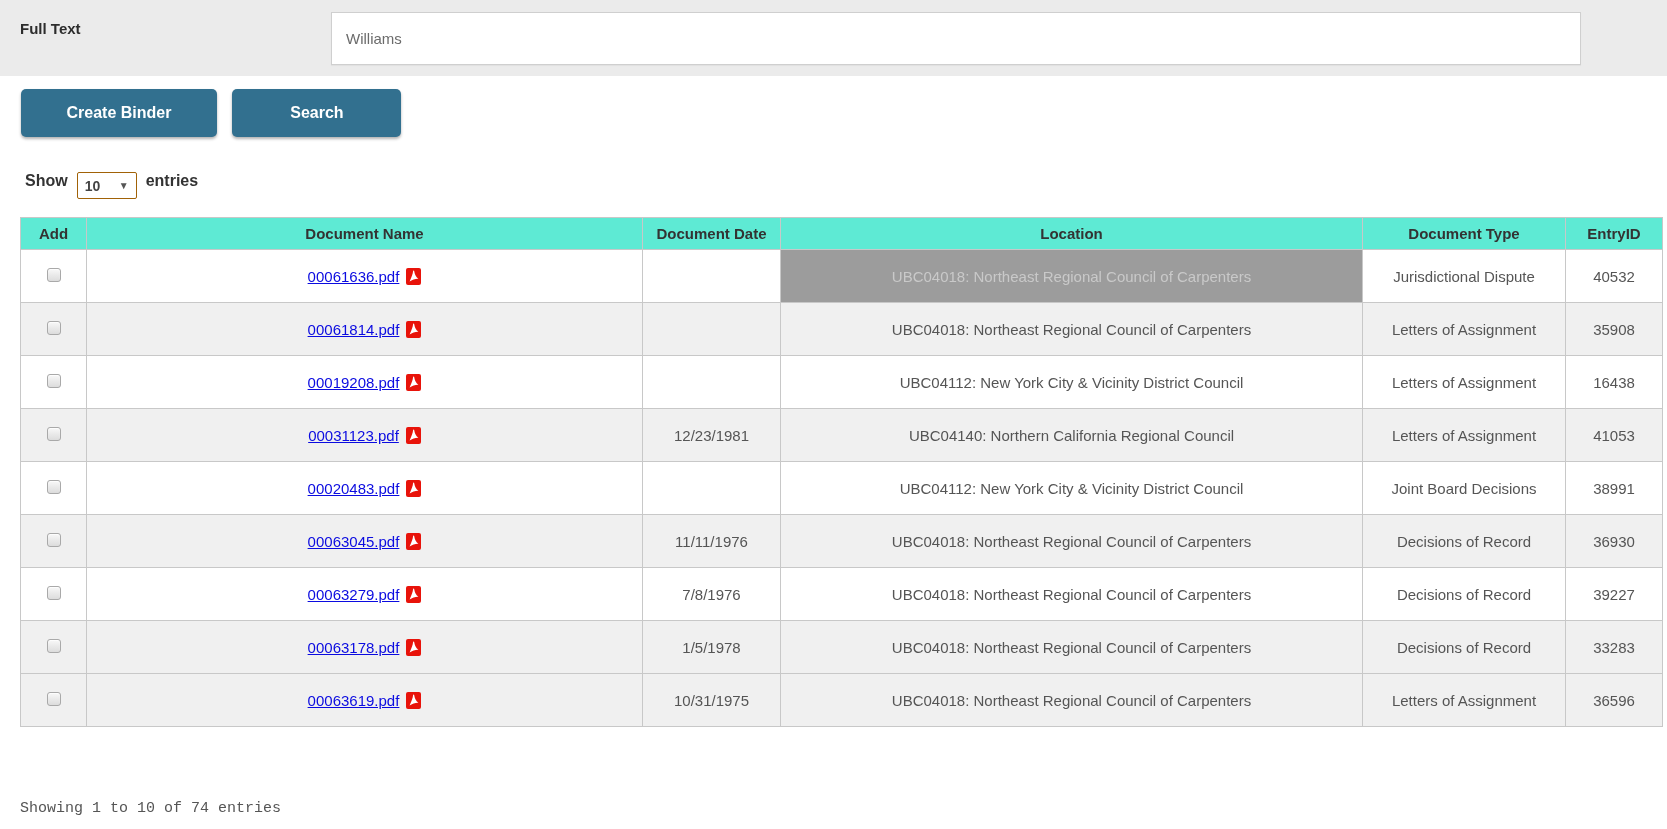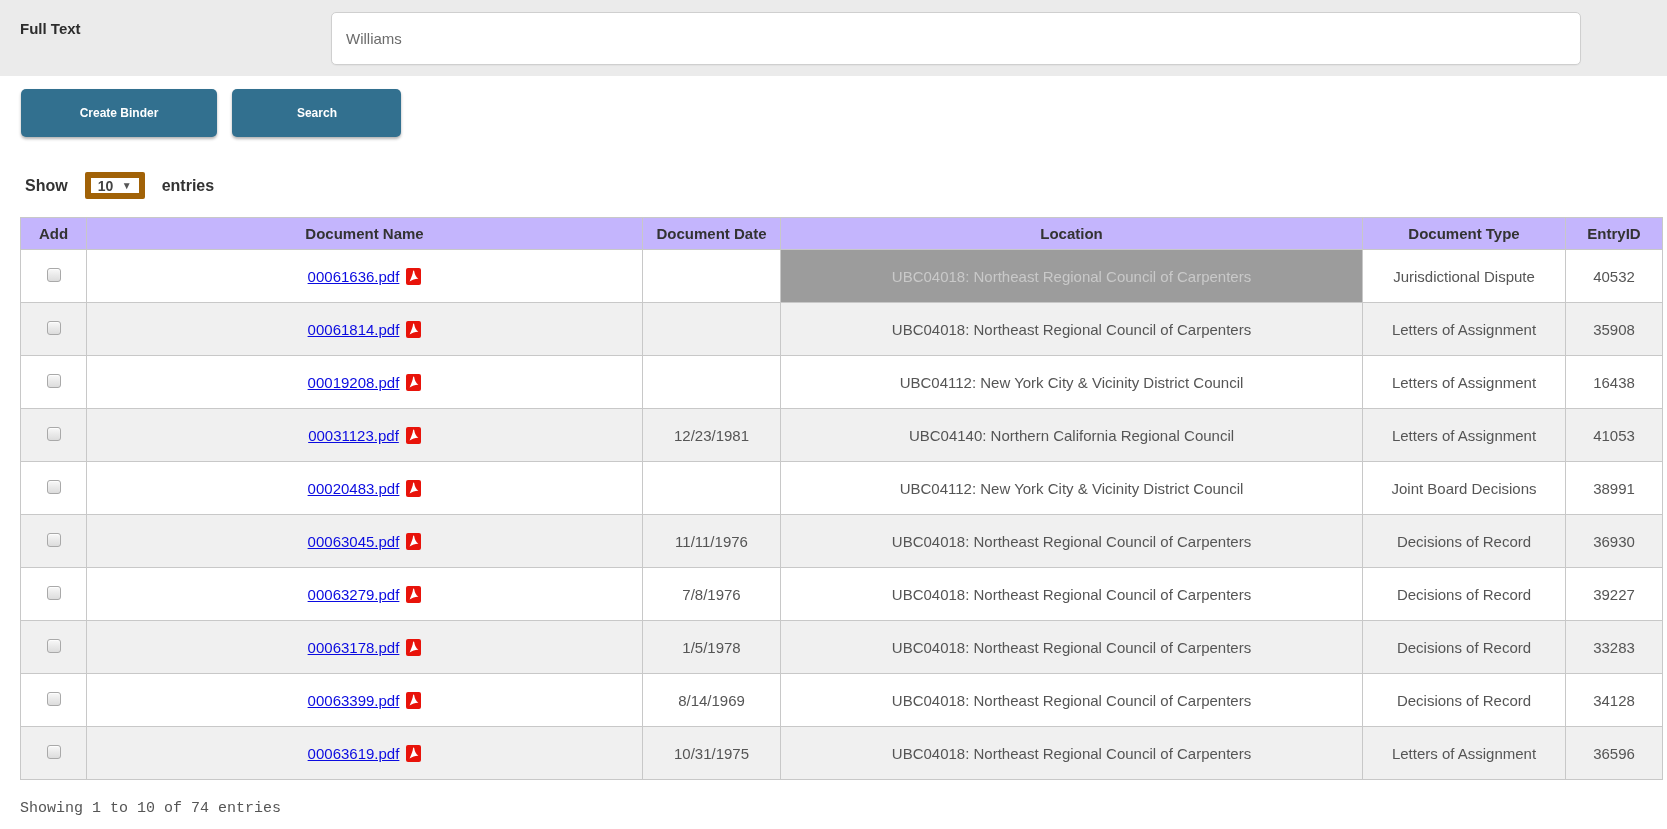--- a/index.html
+++ b/index.html
@@ -14,52 +14,52 @@
   body{
     width:1667px;height:829px;position:relative;background:#ffffff;
     font-family:"Liberation Sans", sans-serif;color:#333;overflow:hidden;
   }
 
   
   .search-band{position:absolute;left:0;top:0;width:1667px;height:76px;background:#ebebeb;}
   .full-text-label{position:absolute;left:20px;top:20px;font-size:15px;font-weight:bold;color:#2d2d2d;}
   .full-text-input{
     position:absolute;left:331px;top:12px;width:1250px;height:53px;
-    border:1px solid #cfcfcf;border-radius:5px;background:#fff;
+    border:1px solid #cfcfcf;border-radius:0;background:#fff;
     padding:13px 14px;font-family:"Liberation Sans",sans-serif;font-size:15px;color:#6b6b6b;
     box-shadow:0 1px 1px rgba(0,0,0,0.04);outline:none;
   }
 
   
   .actions{position:absolute;left:21px;top:89px;}
   .btn{
     display:inline-block;border:none;border-radius:5px;background:var(--accent);
-    color:#fff;font-family:"Liberation Sans",sans-serif;font-size:12px;font-weight:bold;
+    color:#fff;font-family:"Liberation Sans",sans-serif;font-size:16px;font-weight:bold;
     height:48px;cursor:pointer;box-shadow:0 2px 3px rgba(0,0,0,0.3);
     vertical-align:top;
   }
   .btn-create{width:196px;margin-right:11px;}
   .btn-search{width:169px;}
 
   
-  .length-row{position:absolute;left:25px;top:172px;font-size:16px;font-weight:bold;color:#333;display:flex;align-items:center;gap:8px;}
+  .length-row{position:absolute;left:25px;top:172px;font-size:16px;font-weight:bold;color:#333;display:flex;}
   .length-select{
     display:inline-flex;align-items:center;justify-content:space-between;
     width:60px;height:27px;margin:0 9px;padding:0 7px;
-    border:6px solid #a16207;border-radius:2px;background:#fff;
+    border:1px solid #a16207;border-radius:2px;background:#fff;
     font-size:14px;font-weight:bold;color:#444;cursor:pointer;
   }
   .length-select .caret{font-size:10px;color:#555;}
 
   
   .table-wrap{position:absolute;left:20px;top:217px;width:1642px;}
   table{border-collapse:collapse;table-layout:fixed;width:1642px;font-size:15px;}
   th,td{border:1px solid #c8c8c8;text-align:center;overflow:hidden;}
   thead tr{height:32px;}
-  th{background:#c4b5fd;font-weight:bold;color:#333;}
+  th{background:#5eead4;font-weight:bold;color:#333;}
   tbody tr{height:53px;background:#fff;}
   tbody tr.striped{background:#f0f0f0;}
   td{color:#555;}
   td.loc.selected{background:var(--selected-cell-bg);color:var(--selected-cell-text);}
   .doc-link{color:var(--link);text-decoration:underline;}
   .doc-cell-inner{display:inline-flex;align-items:center;gap:7px;}
   .pdf-icon{display:inline-block;vertical-align:middle;}
   input[type="checkbox"]{
     appearance:none;-webkit-appearance:none;width:14px;height:14px;margin:0;
     border:1px solid #a9a9a9;border-radius:3px;
@@ -250,38 +250,20 @@
           <rect x="0" y="0" width="15" height="17" rx="2" fill="var(--pdf-red)"></rect>
           <path d="M3.6 13.6 C5.6 8.9 7 5.1 7 3.4 C7 2.3 8.2 2.3 8.3 3.4 C8.5 5.6 9.8 8.9 12.4 10.7 C10 10.5 6 11.6 3.6 13.6 Z" fill="#ffffff"></path>
         </svg>
       </span>
     </td>
     <td>1/5/1978</td>
     <td class="loc">UBC04018: Northeast Regional Council of Carpenters</td>
     <td>Decisions of Record</td>
     <td>33283</td>
   </tr>
-        <tr>
-    <td>
-      <input type="checkbox" style="">
-    </td>
-    <td>
-      <span class="doc-cell-inner">
-        <a href="#" class="doc-link">00063399.pdf</a>
-        <svg class="pdf-icon" width="15" height="17" viewBox="0 0 15 17">
-          <rect x="0" y="0" width="15" height="17" rx="2" fill="var(--pdf-red)"></rect>
-          <path d="M3.6 13.6 C5.6 8.9 7 5.1 7 3.4 C7 2.3 8.2 2.3 8.3 3.4 C8.5 5.6 9.8 8.9 12.4 10.7 C10 10.5 6 11.6 3.6 13.6 Z" fill="#ffffff"></path>
-        </svg>
-      </span>
-    </td>
-    <td>8/14/1969</td>
-    <td class="loc">UBC04018: Northeast Regional Council of Carpenters</td>
-    <td>Decisions of Record</td>
-    <td>34128</td>
-  </tr>
         <tr class="striped">
     <td>
       <input type="checkbox" style="">
     </td>
     <td>
       <span class="doc-cell-inner">
         <a href="#" class="doc-link">00063619.pdf</a>
         <svg class="pdf-icon" width="15" height="17" viewBox="0 0 15 17">
           <rect x="0" y="0" width="15" height="17" rx="2" fill="var(--pdf-red)"></rect>
           <path d="M3.6 13.6 C5.6 8.9 7 5.1 7 3.4 C7 2.3 8.2 2.3 8.3 3.4 C8.5 5.6 9.8 8.9 12.4 10.7 C10 10.5 6 11.6 3.6 13.6 Z" fill="#ffffff"></path>

